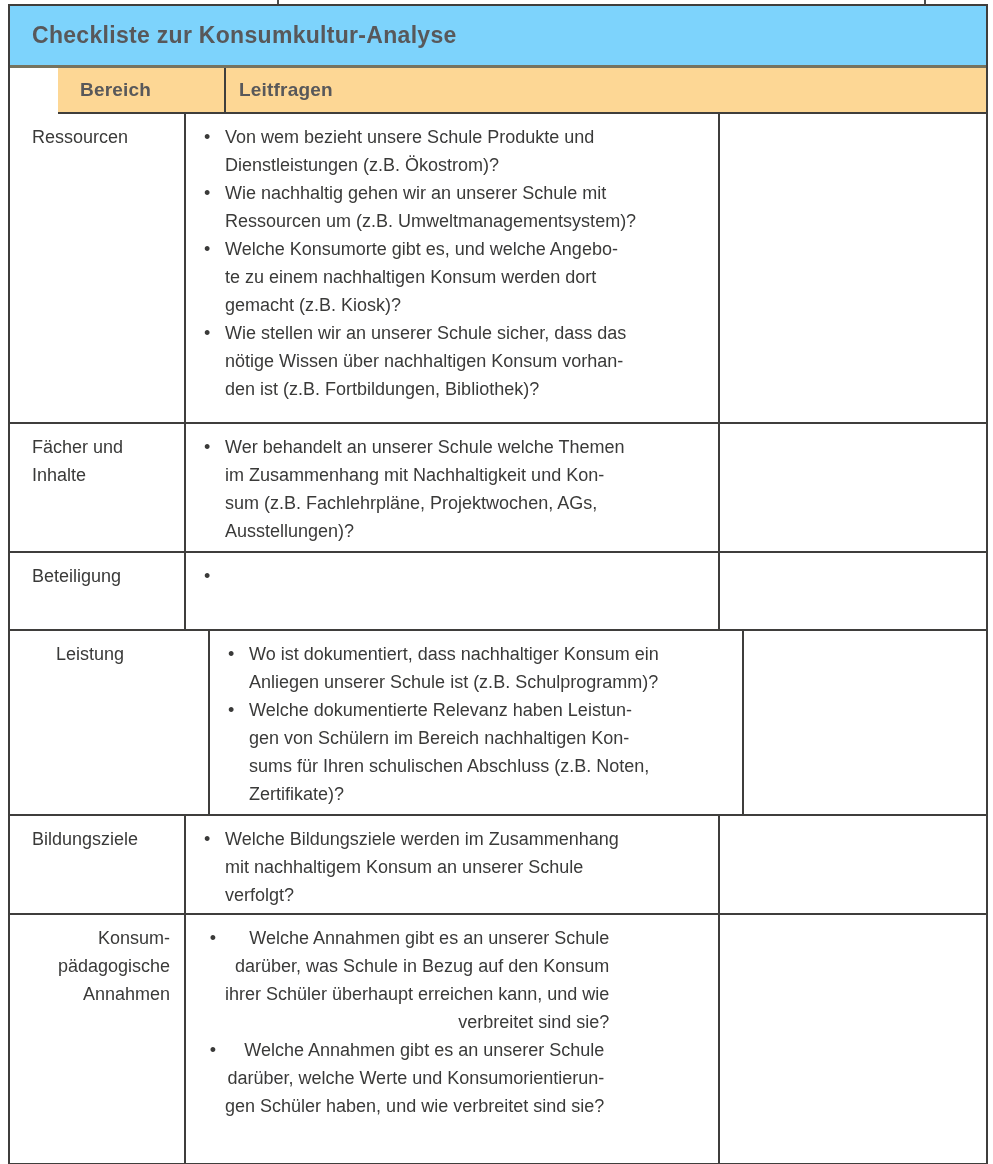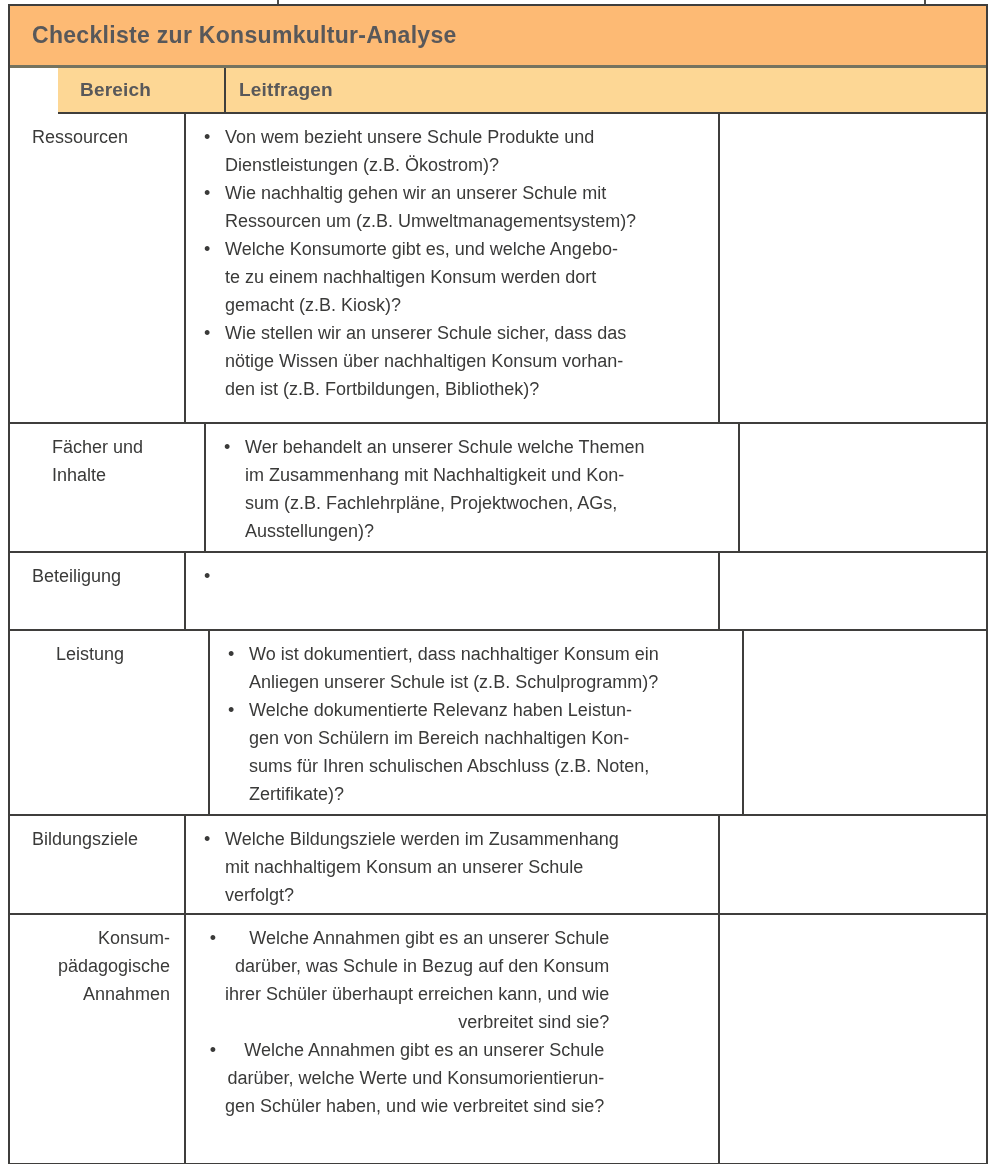--- a/index.html
+++ b/index.html
@@ -22,21 +22,21 @@
   .doc-table {
     position: absolute;
     left: 8px;
     top: 4px;
     width: 976px;
     border: 2px solid #3f3e3c;
     background: #ffffff;
   }
   .title-bar {
     height: 62px;
-    background: #fdba74;
+    background: #7dd3fc;
     border-bottom: 3px solid #75735f;
     display: flex;
     align-items: center;
     padding-left: 22px;
     box-sizing: border-box;
   }
   .title-bar h1 {
     margin: 0;
     font-size: 23px;
     font-weight: 700;
@@ -143,21 +143,21 @@
             </div>
             <div class="bullet-item">
               <span class="bullet-marker">•</span>
               <span class="bullet-text">Wie stellen wir an unserer Schule sicher, dass das
 nötige Wissen über nachhaltigen Konsum vorhan-
 den ist (z.B. Fortbildungen, Bibliothek)?</span>
             </div>
           </div>
           <div class="cell initiativen-cell"></div>
         </div>
-        <div class="body-row" style="height: 129px; padding-left: 20px;">
+        <div class="body-row" style="height: 129px;">
           <div class="cell bereich-cell">Fächer und
 Inhalte</div>
           <div class="cell leitfragen-cell">
             <div class="bullet-item">
               <span class="bullet-marker">•</span>
               <span class="bullet-text">Wer behandelt an unserer Schule welche Themen
 im Zusammenhang mit Nachhaltigkeit und Kon-
 sum (z.B. Fachlehrpläne, Projektwochen, AGs,
 Ausstellungen)?</span>
             </div>

